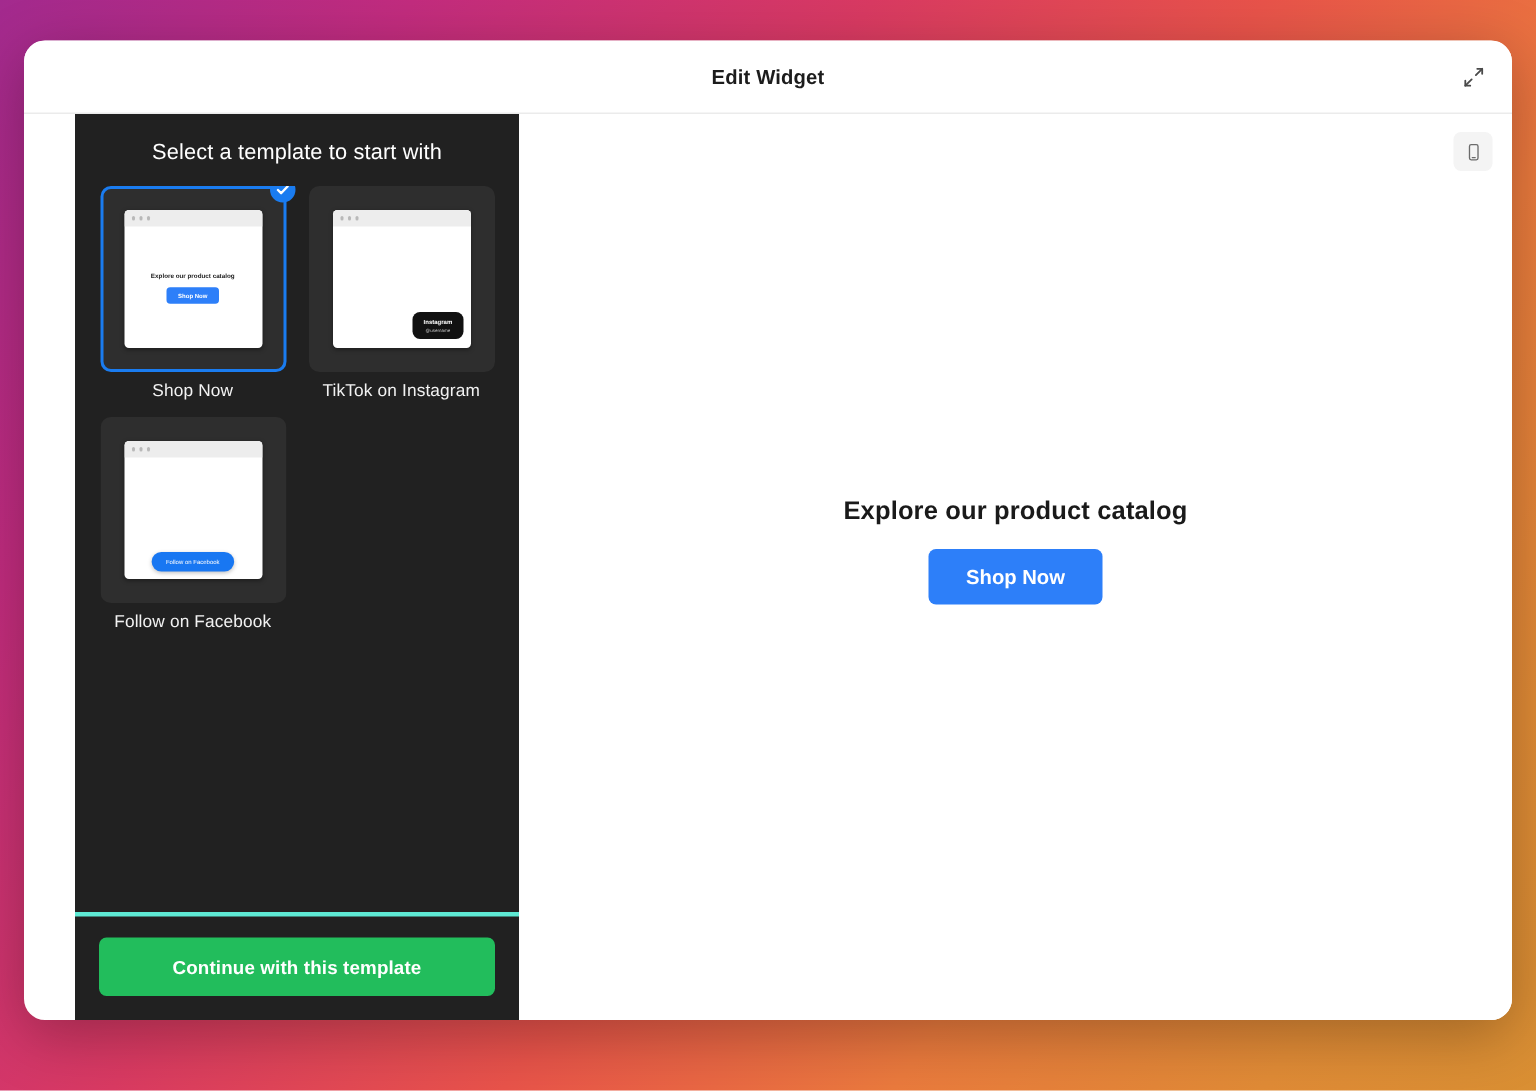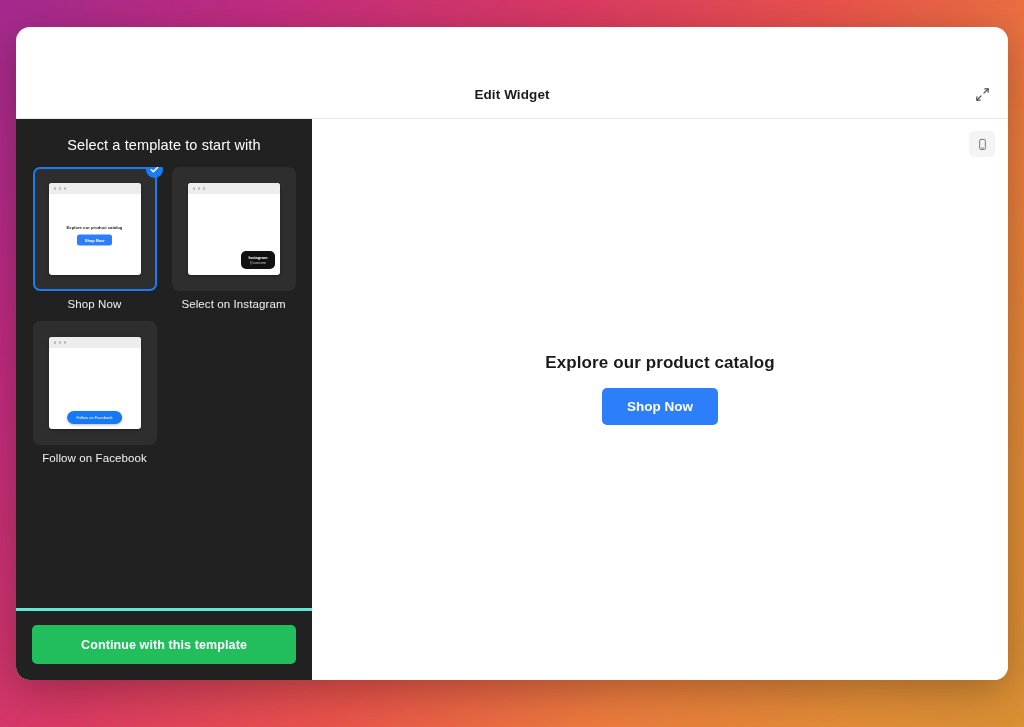--- a/index.html
+++ b/index.html
@@ -40,21 +40,20 @@
   
   .modal-header {
     position: relative;
     height: 49px;
     min-height: 49px;
     background: #ffffff;
     border-bottom: 1px solid #ebebeb;
     display: flex;
     align-items: center;
     justify-content: center;
-    margin-top: 43px;
   }
   .modal-title {
     font-size: 13.5px;
     font-weight: 700;
     color: #1c1c1c;
     letter-spacing: 0.1px;
   }
   .expand-btn {
     position: absolute;
     right: 12px;
@@ -68,20 +67,21 @@
     cursor: pointer;
     border-radius: 4px;
   }
   .expand-btn svg { display: block; }
 
   
   .modal-body {
     flex: 1;
     display: flex;
     min-height: 0;
+    margin-left: 34px;
   }
 
   
   .sidebar {
     width: 296px;
     min-width: 296px;
     background: #212121;
     display: flex;
     flex-direction: column;
     position: relative;
@@ -414,21 +414,21 @@
                   <span class="mini-dot"></span>
                 </div>
                 <div class="mini-content">
                   <div class="mini-ig">
                     <div class="mini-ig-name">Instagram</div>
                     <div class="mini-ig-user">@username</div>
                   </div>
                 </div>
               </div>
             </div>
-            <div class="template-label">Select on Instagram</div>
+            <div class="template-label">TikTok on Instagram</div>
           </div>
 
           <div class="template-card-wrap">
             <div class="template-card">
               <div class="mini-browser">
                 <div class="mini-titlebar">
                   <span class="mini-dot"></span>
                   <span class="mini-dot"></span>
                   <span class="mini-dot"></span>
                 </div>

